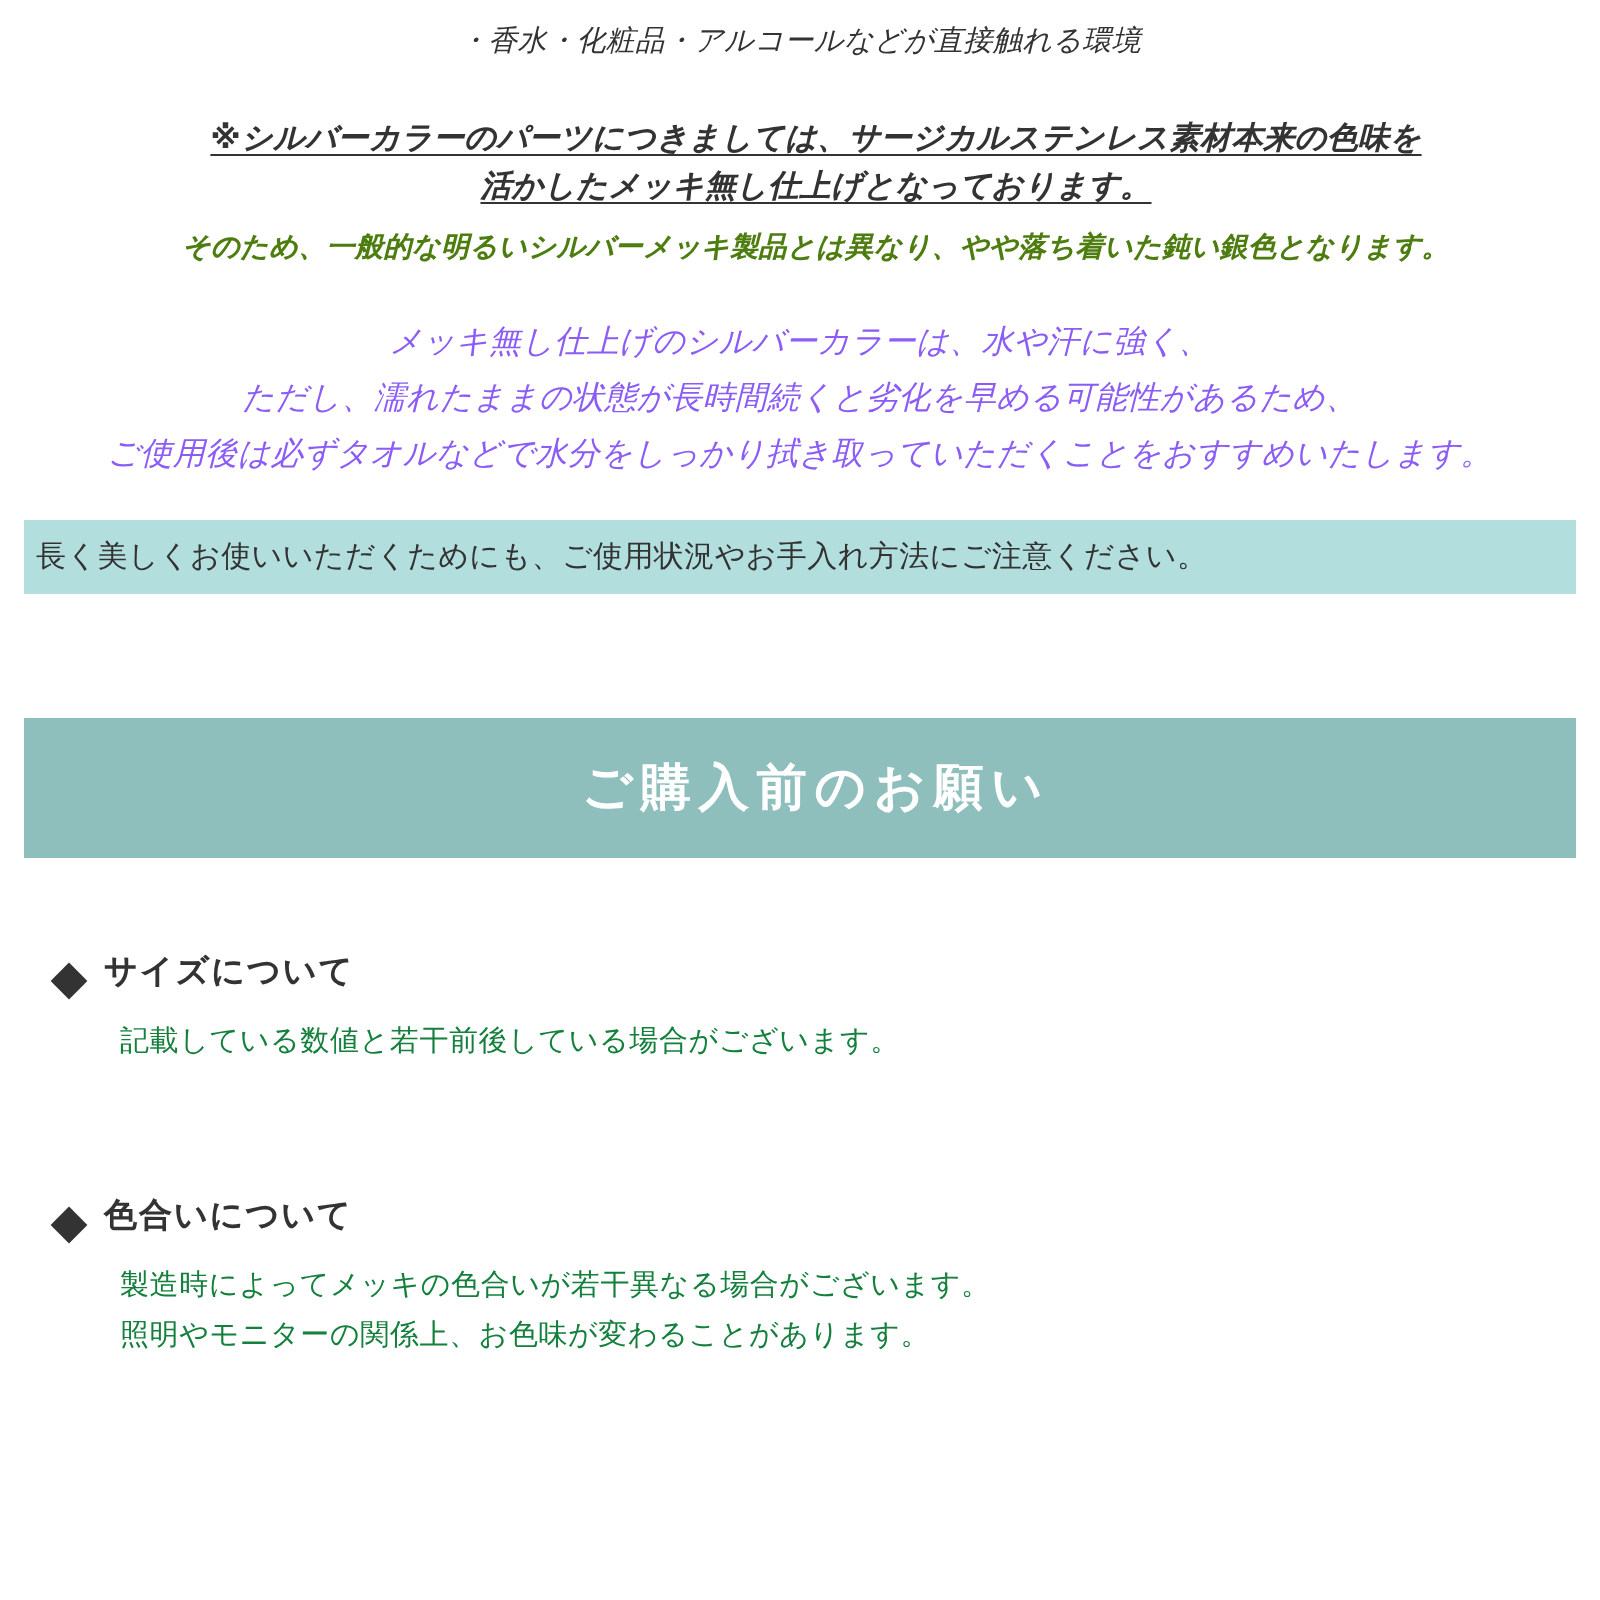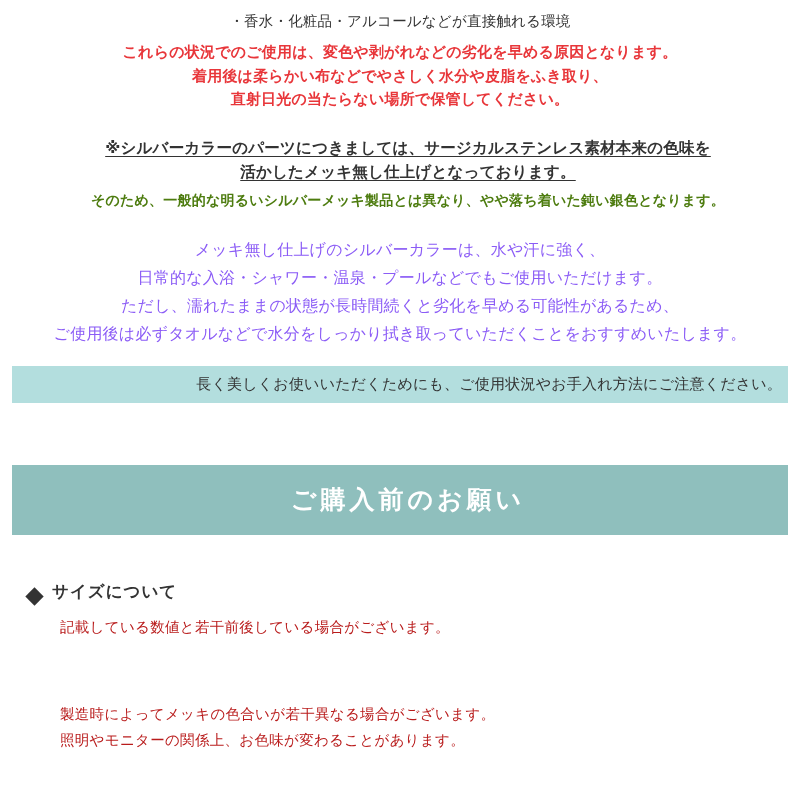--- a/index.html
+++ b/index.html
@@ -18,20 +18,21 @@
     position: relative;
     width: 800px;
     height: 800px;
     box-sizing: border-box;
   }
 
   .line {
     text-align: center;
     line-height: 1.55;
     white-space: nowrap;
+    font-style: italic;
   }
 
   .bullet-line {
     font-size: 14.5px;
     color: #333333;
     letter-spacing: 0.2px;
     margin-top: 10px;
   }
 
   .warn-block {
@@ -72,21 +73,21 @@
     color: #8b5cf6;
     letter-spacing: 0.2px;
     line-height: 1.75;
   }
 
   .highlight-bar {
     margin: 18px 12px 0 12px;
     background: #b3dede;
     color: #333333;
     font-size: 15px;
-    text-align: right;
+    text-align: left;
     padding: 9px 6px;
     letter-spacing: 0.2px;
     white-space: nowrap;
   }
 
   .section-header {
     margin: 62px 12px 0 12px;
     background: #8fbfbd;
     color: #ffffff;
     text-align: center;
@@ -116,65 +117,63 @@
     height: 13px;
     background: #333333;
     transform: rotate(45deg);
     margin-right: 11px;
     flex: none;
   }
   .item-body {
     margin-top: 12px;
     margin-left: 32px;
     font-size: 14.5px;
-    color: #b91c1c;
+    color: #15803d;
     line-height: 1.75;
     letter-spacing: 0.3px;
   }
 </style>
 </head>
 <body>
 
 <div class="page">
 
   <div class="line bullet-line">・香水・化粧品・アルコールなどが直接触れる環境</div>
 
-  <div class="warn-block">
-    <div class="line warn-line">これらの状況でのご使用は、変色や剥がれなどの劣化を早める原因となります。</div>
-    <div class="line warn-line">着用後は柔らかい布などでやさしく水分や皮脂をふき取り、</div>
-    <div class="line warn-line">直射日光の当たらない場所で保管してください。</div>
-  </div>
 
   <div class="note-block">
     <div class="line note-strong">※シルバーカラーのパーツにつきましては、サージカルステンレス素材本来の色味を</div>
     <div class="line note-strong">活かしたメッキ無し仕上げとなっております。</div>
     <div class="line note-sub">そのため、一般的な明るいシルバーメッキ製品とは異なり、やや落ち着いた鈍い銀色となります。</div>
   </div>
 
   <div class="care-block">
     <div class="line care-line">メッキ無し仕上げのシルバーカラーは、水や汗に強く、</div>
-    <div class="line care-line">日常的な入浴・シャワー・温泉・プールなどでもご使用いただけます。</div>
     <div class="line care-line">ただし、濡れたままの状態が長時間続くと劣化を早める可能性があるため、</div>
     <div class="line care-line">ご使用後は必ずタオルなどで水分をしっかり拭き取っていただくことをおすすめいたします。</div>
   </div>
 
   <div class="highlight-bar">長く美しくお使いいただくためにも、ご使用状況やお手入れ方法にご注意ください。</div>
 
   <div class="section-header">ご購入前のお願い</div>
 
   <div class="item item-1">
     <div class="item-title">
       <span class="diamond"></span>
       <span>サイズについて</span>
     </div>
     <div class="item-body">
       <div>記載している数値と若干前後している場合がございます。</div>
     </div>
   </div>
 
   <div class="item item-2">
+    <div class="item-title">
+      <span class="diamond"></span>
+      <span>色合いについて</span>
+    </div>
     <div class="item-body">
       <div>製造時によってメッキの色合いが若干異なる場合がございます。</div>
       <div>照明やモニターの関係上、お色味が変わることがあります。</div>
     </div>
   </div>
 
 </div>
 
 </body></html>

